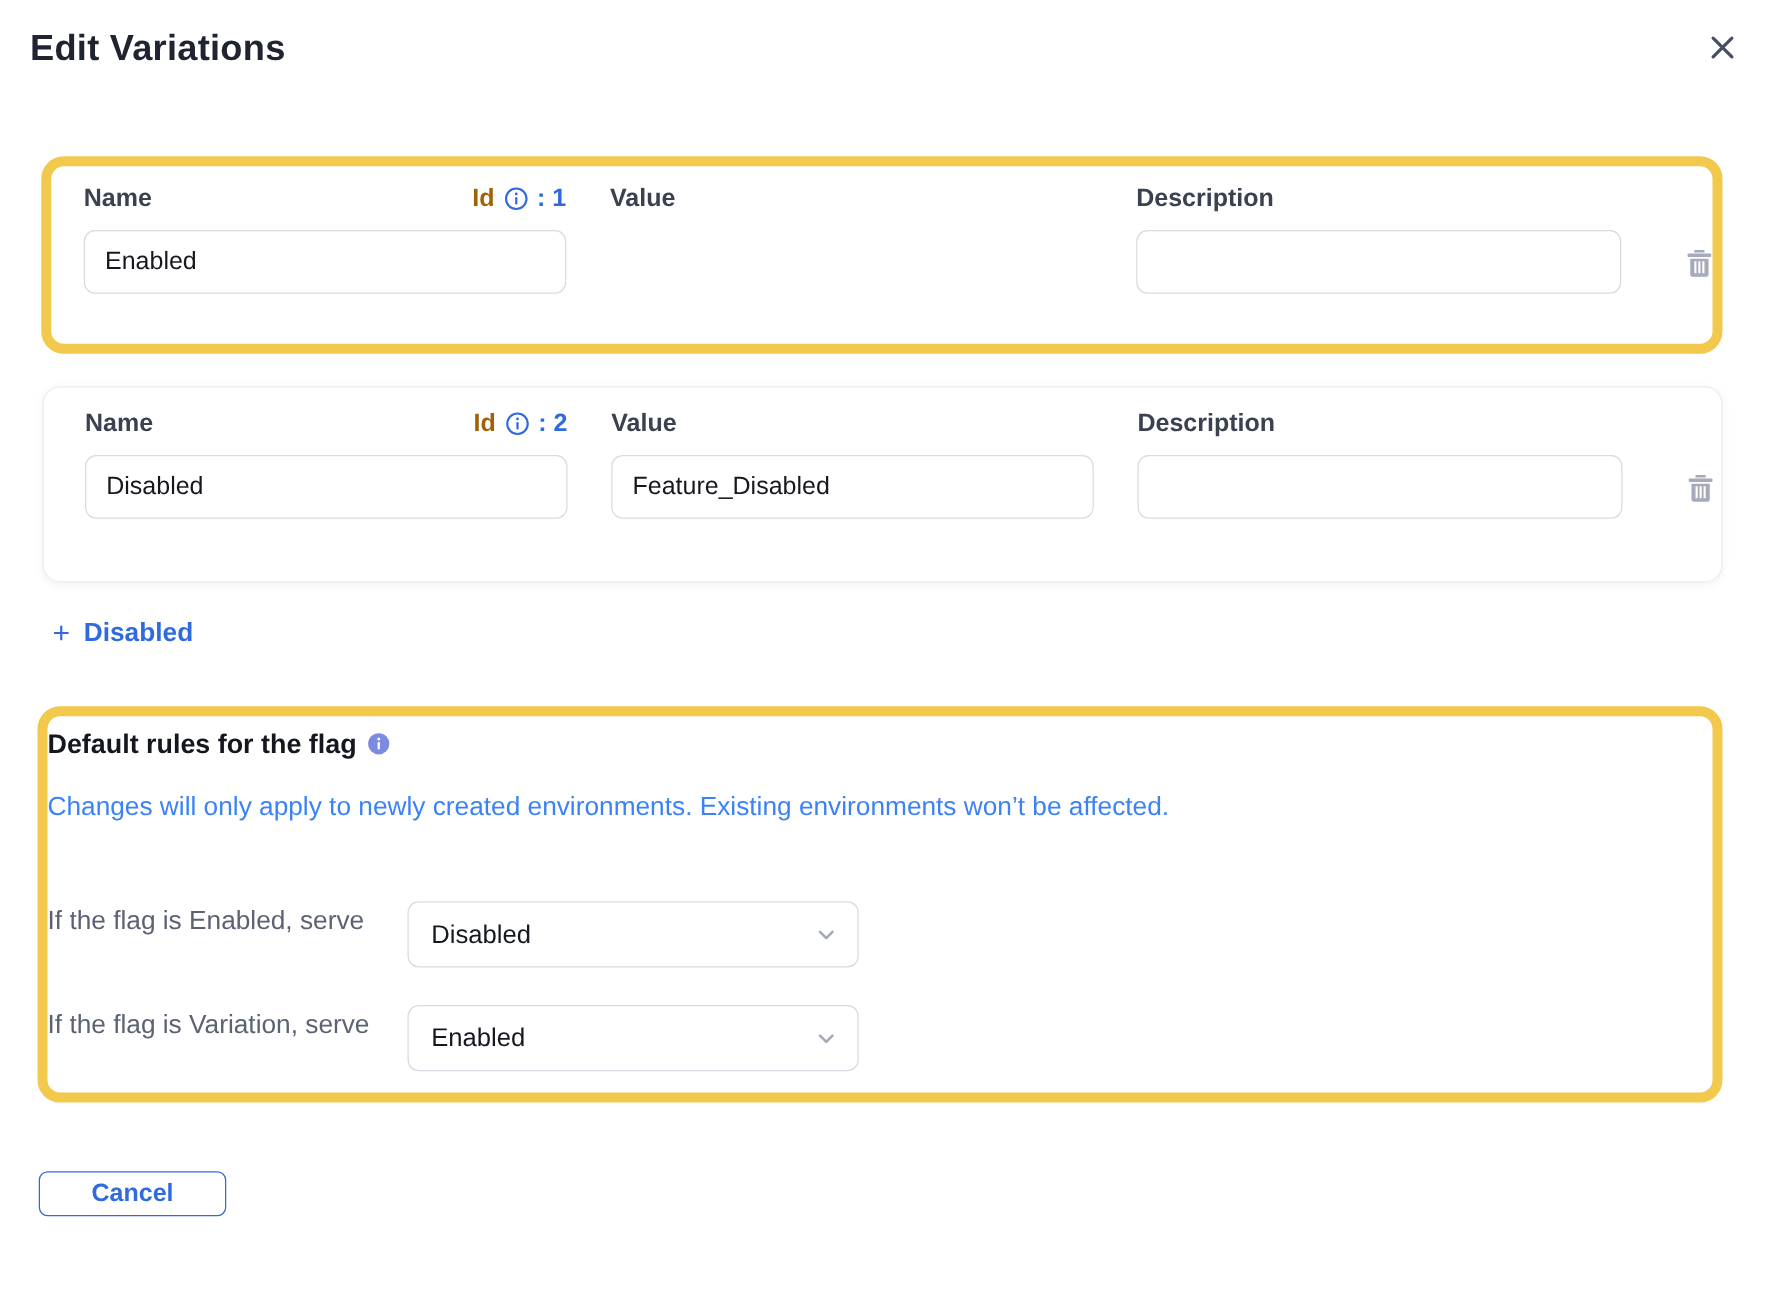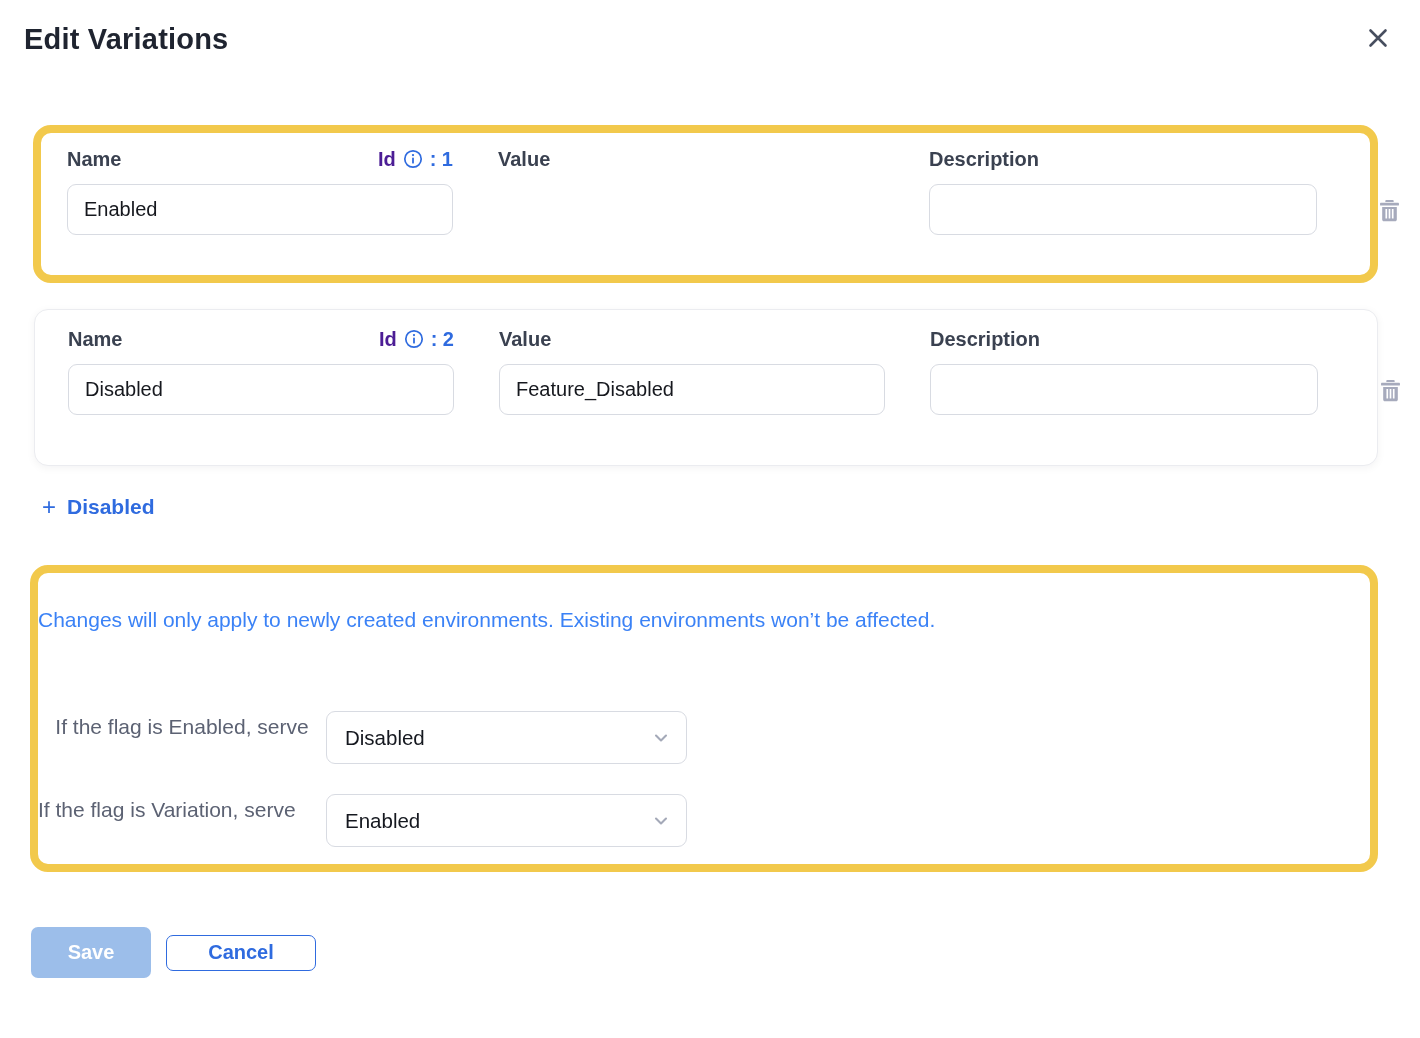--- a/index.html
+++ b/index.html
@@ -35,29 +35,29 @@
     margin-top: 26px;
     margin-left: 34px;
     border: 1px solid #EBECF0;
     border-radius: 14px;
     box-shadow: 0 2px 8px rgba(20, 24, 40, 0.05);
     padding: 17px 33px 50px 33px;
   }
   .var-grid {
     display: grid;
     grid-template-columns: 386px 386px 388px 1fr;
-    column-gap: 45px;
+    column-gap: 35px;
   }
   .label-row {
     display: flex; justify-content: space-between; align-items: center;
     height: 24px; margin-bottom: 13px;
   }
   .flabel { font-size: 20px; font-weight: 600; color: #3A4150; }
   .id-cluster { display: inline-flex; align-items: center; gap: 7px; }
-  .id-label { font-size: 20px; font-weight: 600; color: #4c1d95; }
+  .id-label { font-size: 20px; font-weight: 600; color: #a16207; }
   .id-value { font-size: 20px; font-weight: 600; color: var(--accent, #2F6BDF); }
   .text-input {
     width: 100%; height: 51px;
     border: 1px solid #D8DBE2; border-radius: 9px;
     font-family: inherit; font-size: 20px; color: #16181E;
     padding: 0 16px; background: #fff; outline: none;
   }
   .trash-col { display: flex; align-items: flex-start; }
   .trash-btn {
     background: none; border: none; cursor: pointer; line-height: 0;
@@ -81,21 +81,21 @@
     border-radius: 18px;
     background: #fff;
     padding: 9px 20px 17px 0px;
   }
   .rules-title-row { display: flex; align-items: center; gap: 9px; }
   .rules-title { font-size: 21.5px; font-weight: 700; color: #14171F; line-height: 26px; }
   .rules-note { margin-top: 25px; font-size: 21px; color: #3b82f6; line-height: 25px; }
   .rule-row {
     display: grid; grid-template-columns: 288px 361px; align-items: flex-start;
   }
-  .rule-row.first { margin-top: 79px; text-align: center; }
+  .rule-row.first { margin-top: 63px; }
   .rule-row + .rule-row { margin-top: 30px; }
   .rule-label { font-size: 21px; color: #5C6273; line-height: 28px; padding-top: 2px; }
   .select-box {
     height: 53px; border: 1px solid #D8DBE2; border-radius: 9px; background: #fff;
     display: flex; align-items: center; justify-content: space-between;
     padding: 0 16px 0 18px; cursor: pointer;
   }
   .select-value { font-size: 20.5px; color: #15181F; }
 
   
@@ -220,20 +220,30 @@
   </section>
 
   
   <button class="add-variation">
     <span class="add-plus">+</span>
     <span class="add-label">Disabled</span>
   </button>
 
   
   <section class="rules-card">
+    <div class="rules-title-row">
+      <span class="rules-title">Default rules for the flag</span>
+      <span style="line-height:0;">
+        <svg width="18" height="18" viewBox="0 0 18 18">
+            <circle cx="9" cy="9" r="8.5" fill="#7C8AE0"></circle>
+            <circle cx="9" cy="5.2" r="1.2" fill="#fff"></circle>
+            <rect x="8.1" y="7.6" width="1.8" height="6" rx="0.9" fill="#fff"></rect>
+          </svg>
+      </span>
+    </div>
     <p class="rules-note">Changes will only apply to newly created environments. Existing environments won’t be affected.</p>
 
     <div class="rule-row first">
       <span class="rule-label">If the flag is Enabled, serve</span>
       <div class="select-box">
         <span class="select-value">Disabled</span>
         <span style="line-height:0;">
           <svg width="18" height="18" viewBox="0 0 18 18">
               <path d="M4 6.5 L9 11.5 L14 6.5" fill="none" stroke="#A4A9B8" stroke-width="2.1" stroke-linecap="round" stroke-linejoin="round"></path>
             </svg>
@@ -249,17 +259,16 @@
           <svg width="18" height="18" viewBox="0 0 18 18">
               <path d="M4 6.5 L9 11.5 L14 6.5" fill="none" stroke="#A4A9B8" stroke-width="2.1" stroke-linecap="round" stroke-linejoin="round"></path>
             </svg>
         </span>
       </div>
     </div>
   </section>
 
   
   <div class="footer">
-    <button class="btn btn-save">Save</button>
     <button class="btn btn-cancel">Cancel</button>
   </div>
 
 </div>
 
 </body></html>

